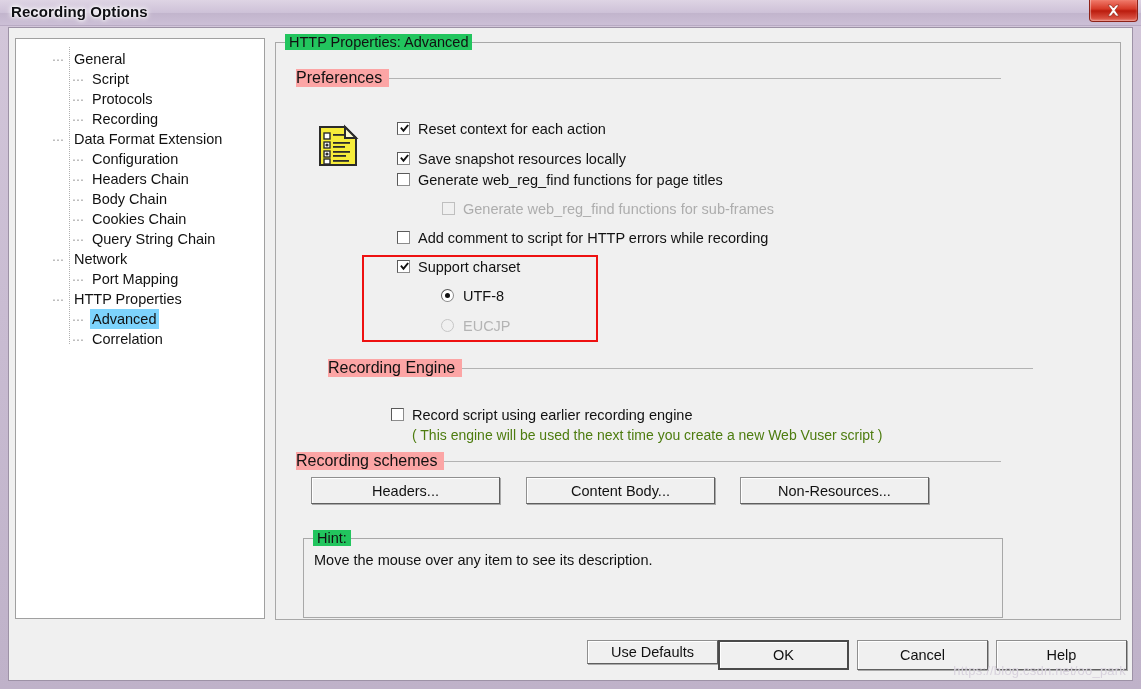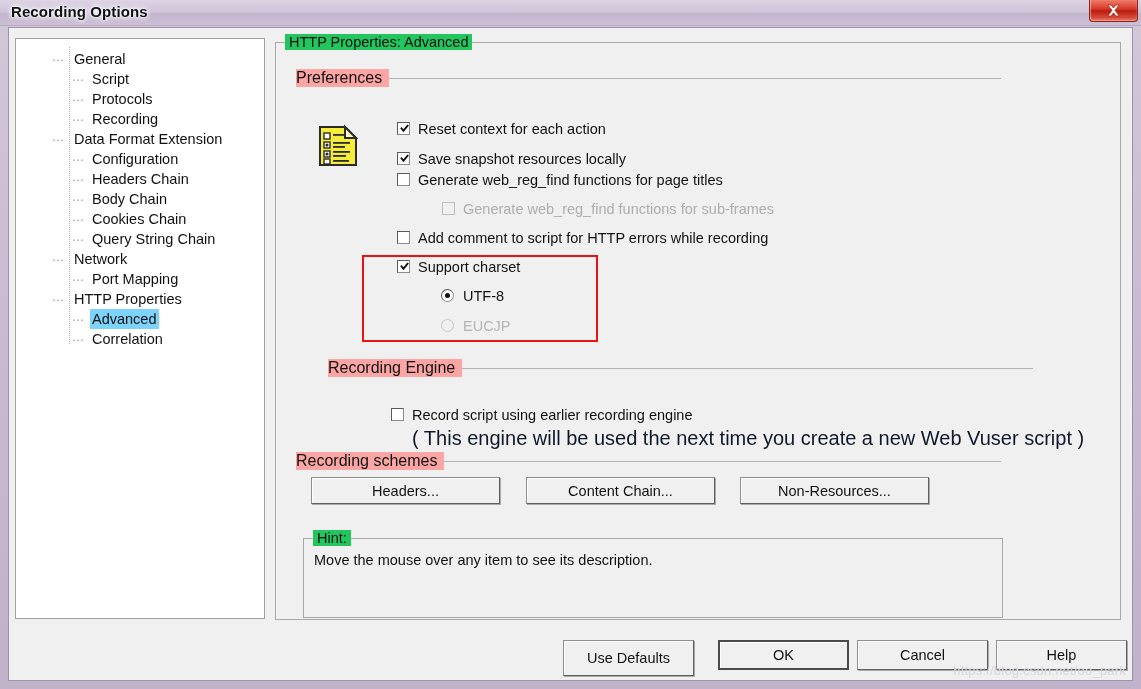--- a/index.html
+++ b/index.html
@@ -216,21 +216,21 @@
     position: absolute;
     left: 10px; top: 13px;
     font-size: 14.5px;
     color: #111111;
     white-space: nowrap;
   }
 
   
   .plain-note {
     position: absolute;
-    font-size: 20px; color: #0f172a; white-space: nowrap;
+    font-size: 14px; color: #4d7c0f; white-space: nowrap;
   }
 
   #watermark {
     position: absolute; right: 6px; bottom: 2px;
     font-size: 13px;
     color: #d8d2dd;
     white-space: nowrap;
     letter-spacing: .2px;
   }
 </style>
@@ -409,36 +409,36 @@
       <div class="section" style="left:20px; top:409px; width:705px;">
         <div class="sec-label">Recording schemes</div>
         <div class="sec-rule"></div>
       </div>
 
       <div id="scheme-buttons">
           <div class="btn" style="left: 35px; top: 434px; width: 189px; height: 27px;">
             <span class="btxt">Headers...</span>
           </div>
           <div class="btn" style="left: 250px; top: 434px; width: 189px; height: 27px;">
-            <span class="btxt">Content Chain...</span>
+            <span class="btxt">Content Body...</span>
           </div>
           <div class="btn" style="left: 464px; top: 434px; width: 189px; height: 27px;">
             <span class="btxt">Non-Resources...</span>
           </div>
         </div>
 
       <div class="groupbox" style="left:27px; top:495px; width:700px; height:80px;">
         <div class="gb-title">Hint:</div>
         <div id="hint-text">Move the mouse over any item to see its description.</div>
       </div>
 
     </div>
 
     <div id="footer-buttons">
-        <div class="btn" style="left: 554px; top: 612px; width: 131px; height: 36px;">
+        <div class="btn" style="left: 578px; top: 612px; width: 131px; height: 24px;">
           <span class="btxt">Use Defaults</span>
         </div>
         <div class="btn default" style="left: 709px; top: 612px; width: 131px; height: 30px;">
           <span class="btxt">OK</span>
         </div>
         <div class="btn" style="left: 848px; top: 612px; width: 131px; height: 30px; padding-left: 44px;">
           <span class="btxt">Cancel</span>
         </div>
         <div class="btn" style="left: 987px; top: 612px; width: 131px; height: 30px; padding-left: 12px;">
           <span class="btxt">Help</span>

